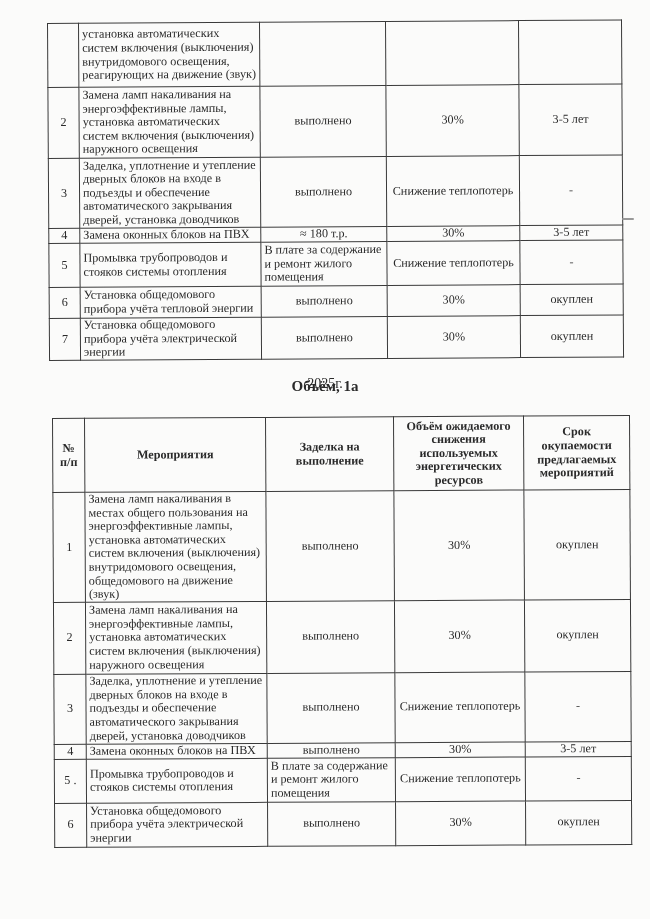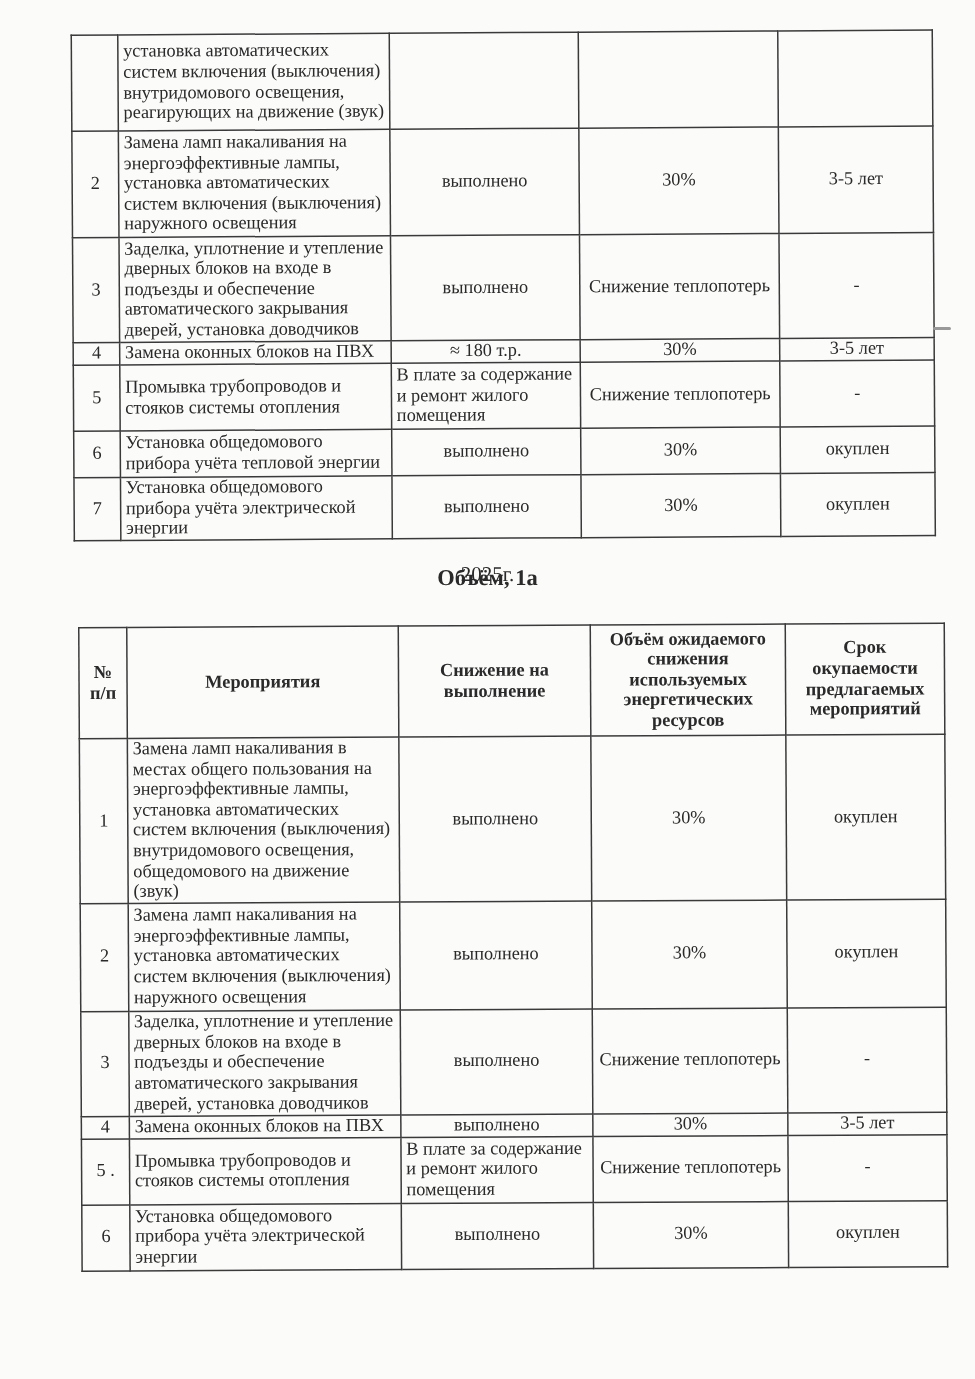--- a/index.html
+++ b/index.html
@@ -94,21 +94,21 @@
     <col style="width:32px">
       <col style="width:181px">
       <col style="width:128px">
       <col style="width:130px">
       <col style="width:106px">
   </colgroup>
   <thead>
     <tr style="height:74px">
       <th>№ п/п</th>
       <th>Мероприятия</th>
-      <th>Снижение на выполнение</th>
+      <th>Заделка на выполнение</th>
       <th>Объём ожидаемого снижения используемых энергетических ресурсов</th>
       <th>Срок окупаемости предлагаемых мероприятий</th>
     </tr>
   </thead>
   <tbody>
     <tr style="height:101px">
       <td class="num">1</td>
       <td class="act">Замена ламп накаливания в местах общего пользования на энергоэффективные лампы, установка автоматических систем включения (выключения) внутридомового освещения, общедомового на движение (звук)</td>
       <td class="c">выполнено</td>
       <td class="c">30%</td>

